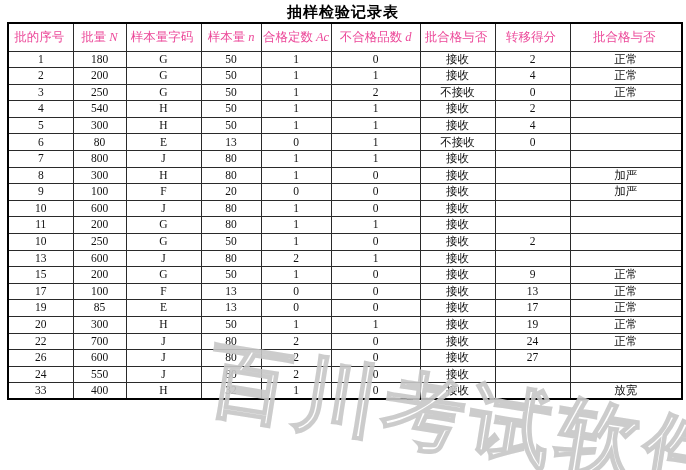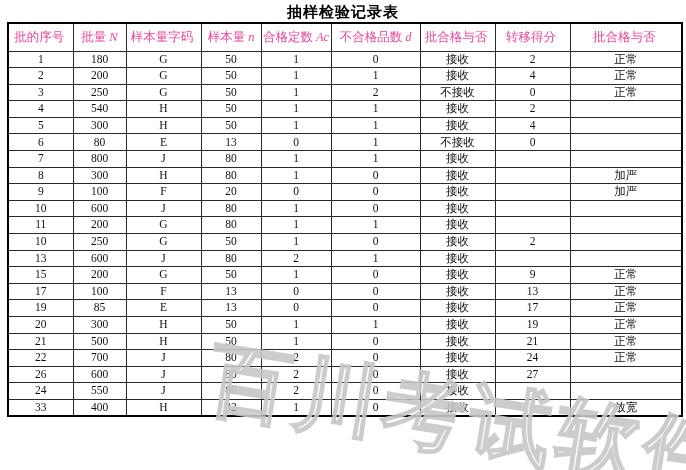--- a/index.html
+++ b/index.html
@@ -303,31 +303,20 @@
           <td>300</td>
           <td>H</td>
           <td>50</td>
           <td>1</td>
           <td>1</td>
           <td>接收</td>
           <td>19</td>
           <td>正常</td>
         </tr>
 
-        <tr>
-          <td>21</td>
-          <td>500</td>
-          <td>H</td>
-          <td>50</td>
-          <td>1</td>
-          <td>0</td>
-          <td>接收</td>
-          <td>21</td>
-          <td>正常</td>
-        </tr>
 
         <tr>
           <td>22</td>
           <td>700</td>
           <td>J</td>
           <td>80</td>
           <td>2</td>
           <td>0</td>
           <td>接收</td>
           <td>24</td>

